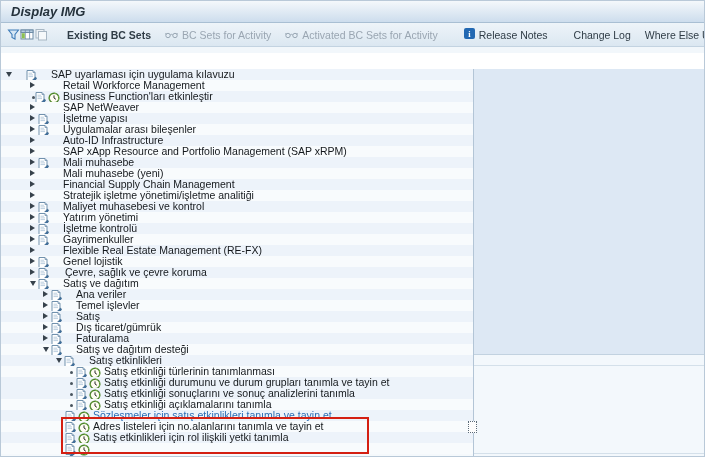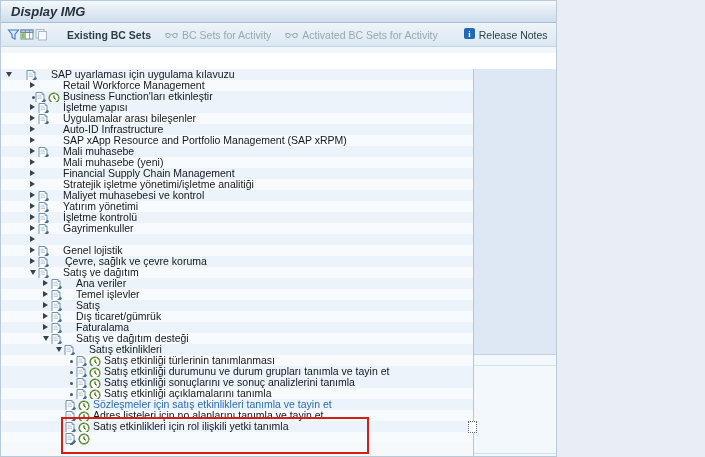--- a/index.html
+++ b/index.html
@@ -1,16 +1,16 @@
 <!DOCTYPE html>
 <html><head>
 <meta charset="utf-8">
 <style>
   html,body{margin:0;padding:0;background:#e8eef4;}
-  .app{position:relative;width:557px;height:457px;background:#fff;overflow:hidden;
+  .app{position:relative;width:705px;height:457px;background:#fff;overflow:hidden;
        font-family:"Liberation Sans",sans-serif;border:1px solid #b9c9d8;box-sizing:border-box;}
   
   .titlebar{height:22px;background:linear-gradient(#f4f8fb,#cddded);
             border-bottom:1px solid #a9bfd3;display:flex;align-items:center;padding-left:10px;box-sizing:border-box;}
   .title-text{font-size:13px;font-weight:bold;font-style:italic;color:#25323c;}
   
   .toolbar{height:24px;background:linear-gradient(#eef4f9,#dbe7f1);border-bottom:1px solid #c3d3e1;
            display:flex;align-items:center;font-size:10.5px;color:#2f3c46;padding-left:6px;box-sizing:border-box;}
   .tico{display:inline-flex;align-items:center;justify-content:center;width:18px;height:18px;cursor:default;}
   .sep{width:1px;height:15px;background:#b6c7d6;margin:0 6px;box-shadow:1px 0 0 #f4f8fb;}
@@ -151,20 +151,24 @@
             <path d="M2.5 3.2h3.5M2.5 4.9h4.5M2.5 6.6h4.5" stroke="#aac2d6" stroke-width=".8"></path>
             <path d="M5.2 11.3l4.3-4.3 1.4 1.4-4.3 4.3-1.9.5z" fill="#3e6e9e" stroke="#2d5170" stroke-width=".4"></path>
           </svg></span>
         <span class="ticon" style="left:47px"><svg width="12" height="12" viewBox="0 0 12 12">
             <circle cx="6" cy="6" r="4.8" fill="#fffdf2" stroke="#4d7d33" stroke-width="1.4"></circle>
             <circle cx="6" cy="6" r="4.8" fill="none" stroke="#79b742" stroke-width="1" stroke-dasharray="2.2 2.2"></circle>
             <path d="M6 6V3.4M6 6l1.9 1.3" stroke="#2b2b2b" fill="none"></path>
           </svg></span>
         <span class="tlabel" style="left:62px">Business Function'ları etkinleştir</span>
       </div>
+      <div class="trow odd">
+        <span class="exp closed" style="left:29px"></span>
+        <span class="tlabel" style="left:62px">SAP NetWeaver</span>
+      </div>
       <div class="trow even">
         <span class="exp closed" style="left:29px"></span>
         <span class="ticon" style="left:37px"><svg width="11" height="12" viewBox="0 0 11 12">
             <path d="M1 .5h6L9 2.5v8H1z" fill="#fff" stroke="#7191ad"></path>
             <path d="M7 .5v2h2" fill="none" stroke="#7191ad" stroke-width=".8"></path>
             <path d="M2.5 3.2h3.5M2.5 4.9h4.5M2.5 6.6h4.5" stroke="#aac2d6" stroke-width=".8"></path>
             <path d="M5.2 11.3l4.3-4.3 1.4 1.4-4.3 4.3-1.9.5z" fill="#3e6e9e" stroke="#2d5170" stroke-width=".4"></path>
           </svg></span>
         <span class="tlabel" style="left:62px">İşletme yapısı</span>
       </div>
@@ -243,20 +247,21 @@
         <span class="ticon" style="left:37px"><svg width="11" height="12" viewBox="0 0 11 12">
             <path d="M1 .5h6L9 2.5v8H1z" fill="#fff" stroke="#7191ad"></path>
             <path d="M7 .5v2h2" fill="none" stroke="#7191ad" stroke-width=".8"></path>
             <path d="M2.5 3.2h3.5M2.5 4.9h4.5M2.5 6.6h4.5" stroke="#aac2d6" stroke-width=".8"></path>
             <path d="M5.2 11.3l4.3-4.3 1.4 1.4-4.3 4.3-1.9.5z" fill="#3e6e9e" stroke="#2d5170" stroke-width=".4"></path>
           </svg></span>
         <span class="tlabel" style="left:62px">Gayrimenkuller</span>
       </div>
       <div class="trow even">
         <span class="exp closed" style="left:29px"></span>
+        <span class="tlabel" style="left:62px">Flexible Real Estate Management (RE-FX)</span>
       </div>
       <div class="trow odd">
         <span class="exp closed" style="left:29px"></span>
         <span class="ticon" style="left:37px"><svg width="11" height="12" viewBox="0 0 11 12">
             <path d="M1 .5h6L9 2.5v8H1z" fill="#fff" stroke="#7191ad"></path>
             <path d="M7 .5v2h2" fill="none" stroke="#7191ad" stroke-width=".8"></path>
             <path d="M2.5 3.2h3.5M2.5 4.9h4.5M2.5 6.6h4.5" stroke="#aac2d6" stroke-width=".8"></path>
             <path d="M5.2 11.3l4.3-4.3 1.4 1.4-4.3 4.3-1.9.5z" fill="#3e6e9e" stroke="#2d5170" stroke-width=".4"></path>
           </svg></span>
         <span class="tlabel" style="left:62px">Genel lojistik</span>

